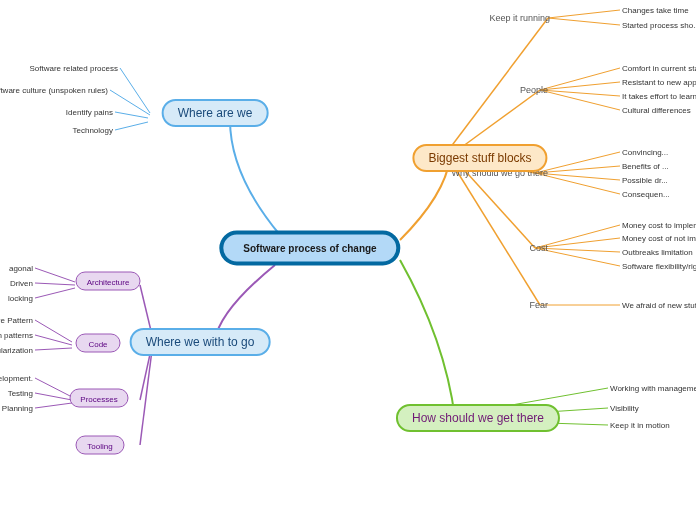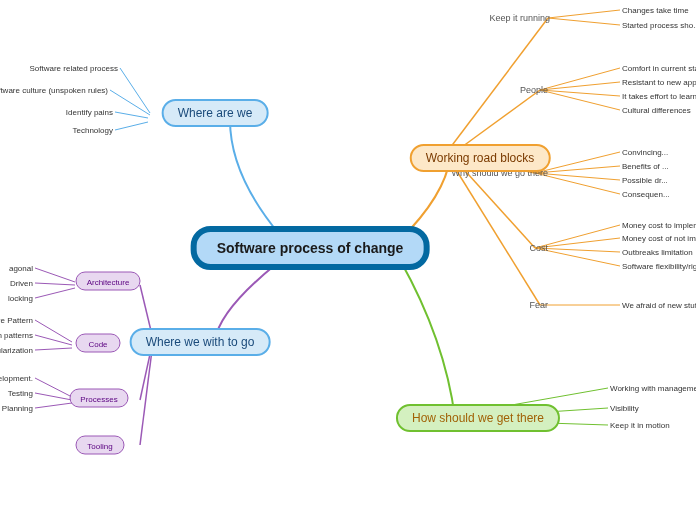--- a/index.html
+++ b/index.html
@@ -22,40 +22,40 @@
       border-radius: 20px;
       padding: 5px 14px;
       font-size: 12px;
       font-weight: 400;
       white-space: nowrap;
       text-align: center;
       transform: translate(-50%, -50%);
     }
     .node-label.center {
       background: #b3d9f7;
-      border: 6px solid #0369a1;
-      font-size: 14px;
+      border: 4px solid #0369a1;
+      font-size: 10px;
       font-weight: 700;
       color: #1a1a1a;
       padding: 8px 20px;
     }
     .node-label.blue {
       background: #d6eaf8;
       border: 2px solid #5aaee8;
       color: #1a4a7a;
     }
     .node-label.orange {
       background: #fde8c8;
       border: 2px solid #f0a030;
       color: #7a3a00;
     }
     .node-label.green {
       background: #d4f0c0;
       border: 2px solid #70c030;
-      color: #a16207;
+      color: #701a75;
     }
   </style>
 </head>
 <body>
 
 <svg id="mindmap-canvas" xmlns="http://www.w3.org/2000/svg">
 
   <rect width="696" height="520" fill="white"></rect>
 
   <path d="M 280,235 Q 230,175 230,120" stroke="#5aaee8" stroke-width="2" fill="none"></path>
@@ -177,15 +177,15 @@
   <text x="100" y="449" font-size="8" fill="#5a0080" text-anchor="middle">Tooling</text>
 
 </svg>
 
 <div class="node-label center" style="left: 310px; top: 248px;">Software process of change</div>
 
 <div class="node-label blue" style="left: 215px; top: 113px;">Where are we</div>
 
 <div class="node-label blue" style="left: 200px; top: 342px;">Where we with to go</div>
 
-<div class="node-label orange" style="left: 480px; top: 158px;">Working road blocks</div>
+<div class="node-label orange" style="left: 480px; top: 158px;">Biggest stuff blocks</div>
 
 <div class="node-label green" style="left: 478px; top: 418px;">How should we get there</div>
 
 </body></html>

